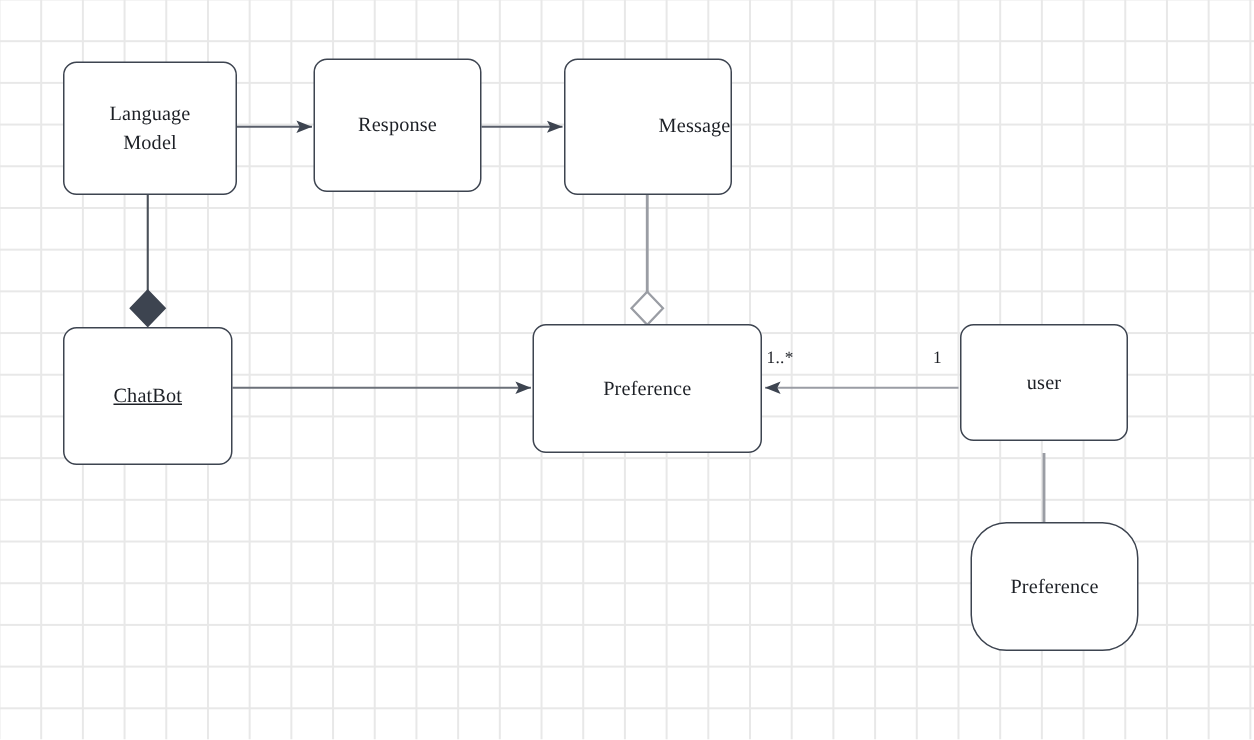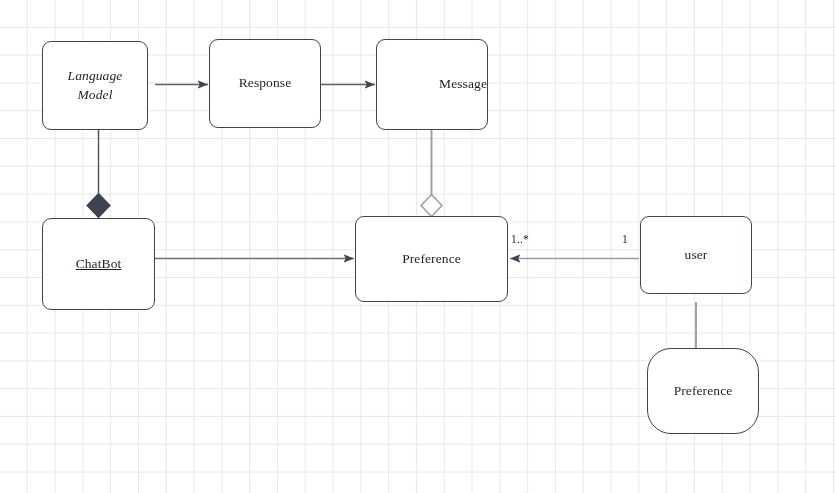--- a/index.html
+++ b/index.html
@@ -99,21 +99,21 @@
 
     <g>
       <line x1="639" y1="258.5" x2="510" y2="258.5" stroke="#9a9da4" stroke-width="1.3" marker-end="url(#arrow-light)"></line>
     </g>
 
     <g>
       <line x1="696" y1="302" x2="696" y2="348" stroke="#9a9da4" stroke-width="1.9"></line>
     </g>
   </svg>
 
-  <div class="node" style="left:42px; top:41px; width:106px; height:89px;font-style:italic;">
+  <div class="node" style="left:42px; top:41px; width:116px; height:89px;">
     <span class="node-label">Language
 Model</span>
   </div>
 
   <div class="node" style="left:209px; top:39px; width:112px; height:89px;align-items:center;">
     <span class="node-label">Response</span>
   </div>
 
   <div class="node" style="left:376px; top:39px; width:112px; height:91px;justify-content:flex-end;">
     <span class="node-label">Message</span>

